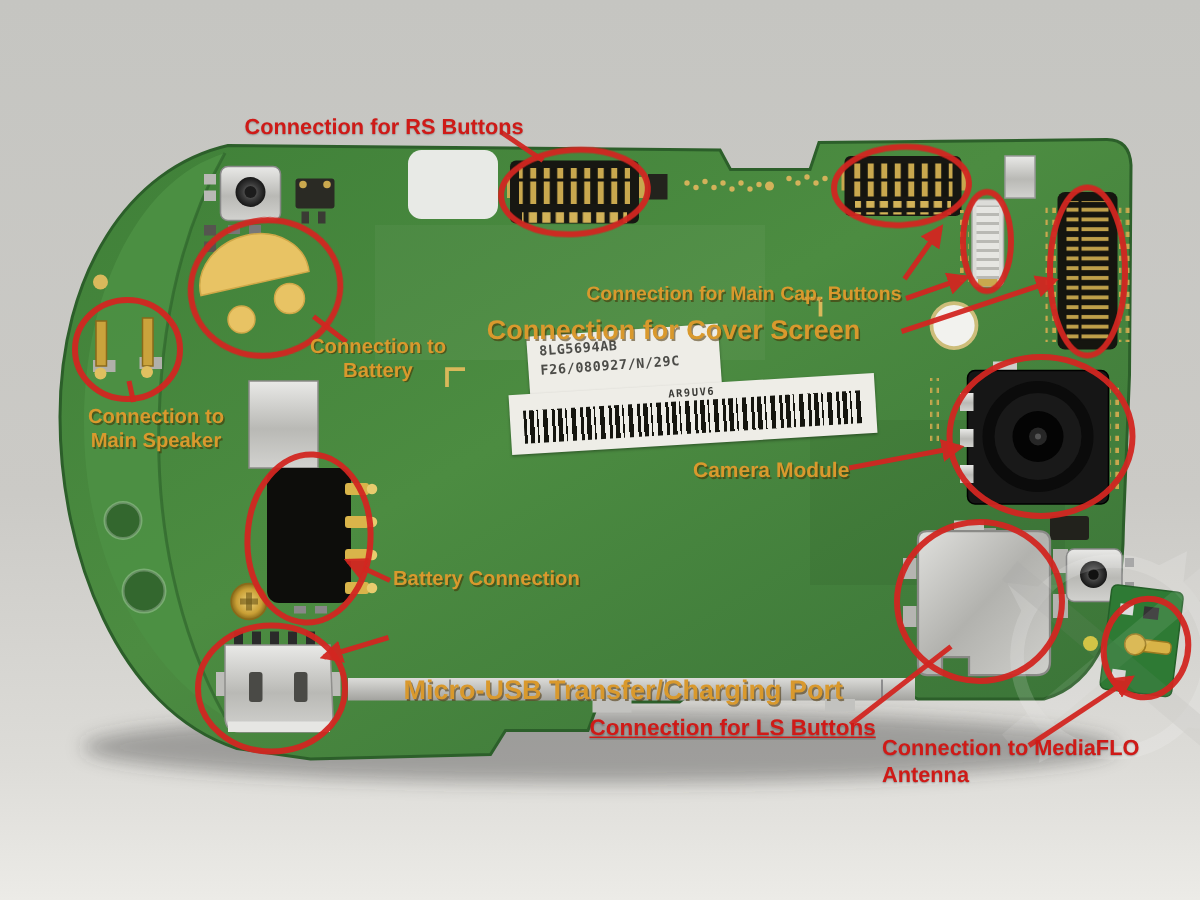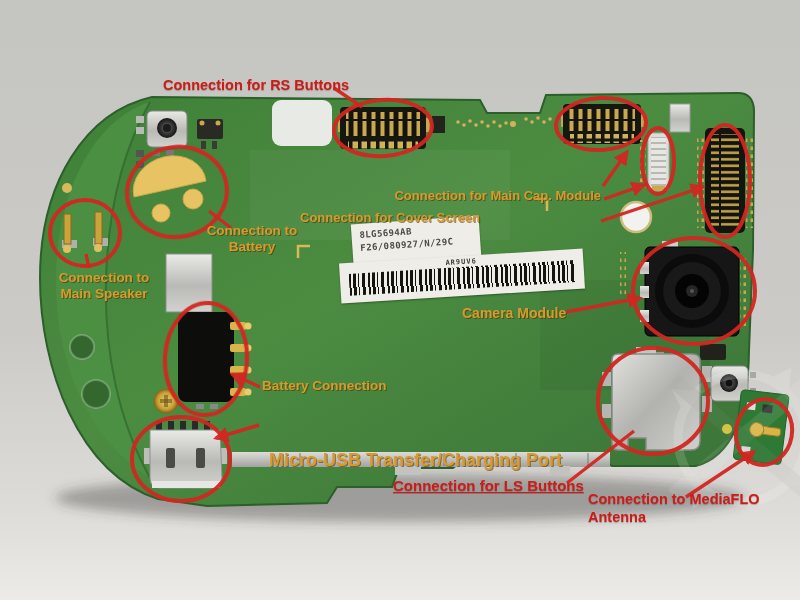--- a/index.html
+++ b/index.html
@@ -9,21 +9,21 @@
     font-family:"Liberation Sans", sans-serif;
   }
   .stage svg{position:absolute;left:0;top:0;}
   .anno{pointer-events:none;}
   .lbl{position:absolute;font-weight:bold;white-space:pre-line;pointer-events:none;line-height:1.22;}
   .lbl-red{color:#cf1a17;text-shadow:0 1px 1px rgba(60,60,60,.35);}
   .lbl-org{color:#d9992d;text-shadow:1px 1px 0 rgba(70,45,0,.55);}
   .l-rs{left:163px;top:77px;font-size:14.5px;text-align:center;}
   .l-fc{left:256px;top:162px;width:346px;text-align:right;font-size:13px;}
   .l-mc{left:300px;top:188px;width:301px;text-align:right;font-size:13px;}
-  .l-cs{left:300px;top:210px;width:298px;text-align:left;font-size:13px;}
+  .l-cs{left:300px;top:210px;width:298px;text-align:center;font-size:18px;}
   .l-bat{left:193px;top:223px;width:118px;text-align:center;font-size:13.5px;}
   .l-ms{left:56px;top:270px;width:96px;text-align:center;font-size:13.5px;}
   .l-cam{left:462px;top:305px;font-size:14px;}
   .l-bc{left:262px;top:378px;font-size:13.5px;}
   .l-usb{left:269px;top:416px;font-size:18px;margin-top:34px;}
   .l-ls{left:393px;top:477px;font-size:15px;text-decoration:underline;}
   .l-mf{left:577px;top:491px;font-size:14.5px;margin-left:11px;}
   .sticker{position:absolute;background:#eeede7;box-shadow:0 1px 2px rgba(0,0,0,.35);pointer-events:none;}
   .serial{left:352px;top:220px;width:128px;height:40px;transform:rotate(-4deg);
     font-family:"DejaVu Sans Mono",monospace;font-size:9px;font-weight:bold;color:#4c4c48;
@@ -346,21 +346,21 @@
       <line x1="89" y1="268" x2="86" y2="254"></line>
       <line x1="566" y1="312" x2="640" y2="298" marker-end="url(#arr)"></line>
       <line x1="260" y1="387" x2="232" y2="374" marker-end="url(#arr)"></line>
       <line x1="259" y1="425" x2="216" y2="438" marker-end="url(#arr)"></line>
       <line x1="567" y1="483" x2="634" y2="431"></line>
       <line x1="686" y1="497" x2="754" y2="452" marker-end="url(#arr)"></line>
     </g>
   </svg>
 
   <div class="lbl lbl-red l-rs">Connection for RS Buttons</div>
-  <div class="lbl lbl-org l-mc">Connection for Main Cap. Module</div>
+  <div class="lbl lbl-org l-mc">Connection for Main Cap. Buttons</div>
   <div class="lbl lbl-org l-cs">Connection for Cover Screen</div>
   <div class="lbl lbl-org l-bat">Connection to
 Battery</div>
   <div class="lbl lbl-org l-ms">Connection to
 Main Speaker</div>
   <div class="lbl lbl-org l-cam">Camera Module</div>
   <div class="lbl lbl-org l-bc">Battery Connection</div>
   <div class="lbl lbl-org l-usb">Micro-USB Transfer/Charging Port</div>
   <div class="lbl lbl-red l-ls">Connection for LS Buttons</div>
   <div class="lbl lbl-red l-mf">Connection to MediaFLO Antenna</div>

